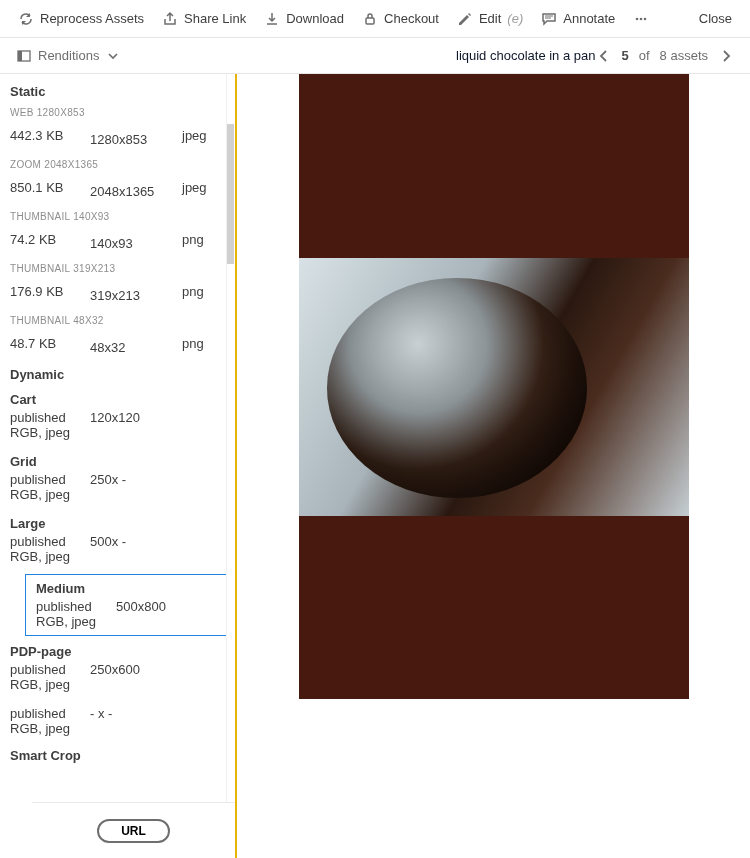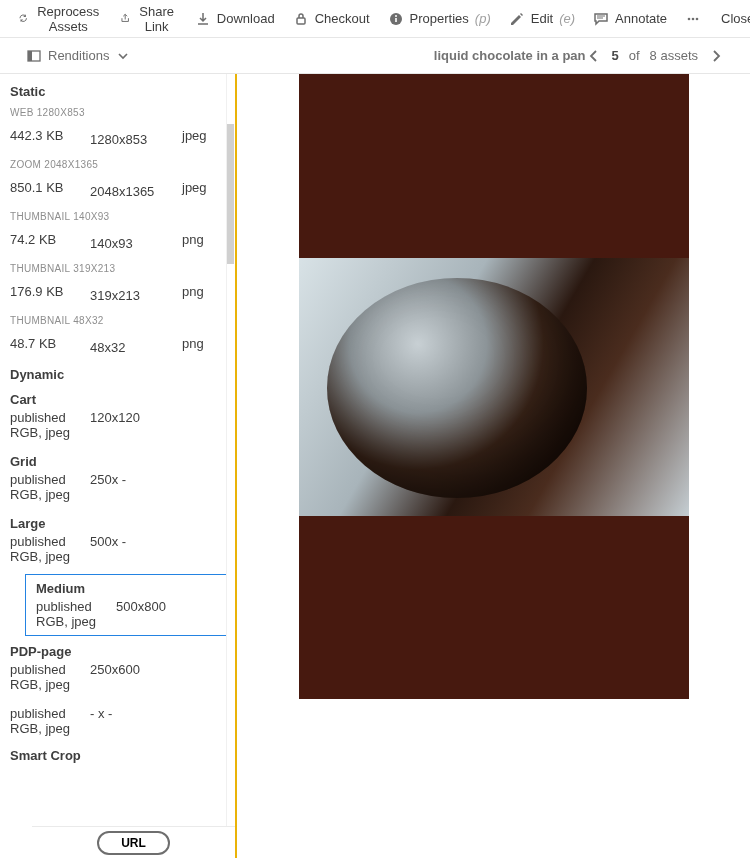--- a/index.html
+++ b/index.html
@@ -3,43 +3,43 @@
 <meta charset="utf-8">
 <style>
   * { box-sizing: border-box; margin: 0; padding: 0; }
   html, body { width: 750px; height: 858px; font-family: -apple-system, "Segoe UI", Arial, sans-serif; font-size: 13px; color: #3e3e3e; background: #fff; overflow: hidden; }
   .toolbar { display: flex; align-items: center; height: 38px; padding: 0 10px; border-bottom: 1px solid #e6e6e6; gap: 2px; }
   .toolbar .btn { display: flex; align-items: center; gap: 6px; padding: 4px 8px; cursor: pointer; color: #3e3e3e; text-align: center; }
   .toolbar .btn .sh { color: #a0a0a0; font-style: italic; }
   .toolbar .spacer { flex: 1; }
   .toolbar .close { padding: 4px 8px; cursor: pointer; }
   .icon { display: inline-flex; width: 16px; height: 16px; align-items: center; justify-content: center; }
-  .subbar { display: flex; align-items: center; height: 36px; border-bottom: 1px solid #e6e6e6; padding: 0 26px; }
+  .subbar { display: flex; align-items: center; height: 36px; border-bottom: 1px solid #e6e6e6; padding: 0 16px; }
   .renditions-toggle { display: flex; align-items: center; gap: 6px; cursor: pointer; color: #6e6e6e; }
   .subbar .spacer { flex: 1; }
-  .asset-title { font-weight: 700; color: #737373; }
+  .asset-title { font-weight: 400; color: #0f172a; }
   .pager { display: flex; align-items: center; gap: 10px; margin-left: auto; color: #6e6e6e; }
   .pager .num { font-weight: 600; color: #4a4a4a; }
   .content { display: flex; height: calc(858px - 38px - 36px); }
   .side { width: 237px; display: flex; flex-direction: column; border-right: 2px solid #eab308; position: relative; }
   .side-scroll { flex: 1; overflow: hidden; position: relative; }
   .side-inner { padding: 8px 0 0 0; }
   .section-h { font-weight: 700; padding: 2px 10px 6px 10px; }
   .static-item { padding: 2px 10px 10px 10px; }
   .static-label { font-size: 10px; color: #8e8e8e; letter-spacing: .3px; margin-bottom: 6px; }
   .static-row { display: flex; gap: 18px; align-items: center; }
   .static-row span:nth-child(1) { width: 62px; }
   .static-row span:nth-child(2) { width: 74px; margin-top: 8px; }
   .static-row span:nth-child(3) { width: 40px; }
   .dyn-item { padding: 4px 10px 6px 10px; margin-bottom: 4px; }
   .dyn-item .title { font-weight: 700; margin-bottom: 3px; }
   .dyn-item .row2 { display: flex; gap: 18px; }
   .dyn-item .row2 span:nth-child(1) { width: 62px; }
   .dyn-item.selected { border: 1px solid #2383e2; margin: 0 8px 4px 25px; padding: 6px 10px 6px 10px; }
-  .side-footer { height: 32px; border-top: 1px solid #eaeaea; display: flex; align-items: center; justify-content: center; margin-left: 32px; }
+  .side-footer { height: 56px; border-top: 1px solid #eaeaea; display: flex; align-items: center; justify-content: center; margin-left: 32px; }
   .url-btn { border: 2px solid #6e6e6e; border-radius: 14px; padding: 3px 22px; font-weight: 600; font-size: 12px; cursor: pointer; background: #fff; }
   .scroll-ind { position: absolute; right: 1px; top: 0; width: 8px; height: 100%; background: linear-gradient(#d0d0d0,#d0d0d0) no-repeat; background-size: 7px 140px; background-position: 0 50px; border-left: 1px solid #f0f0f0; }
   .preview { flex: 1; padding: 0; display: flex; align-items: flex-start; justify-content: center; background: #fff; }
   .img-box { margin-top: 0; width: 390px; height: 625px; background: #47190f; display: flex; align-items: center; justify-content: center; position: relative; }
   .photo { width: 390px; height: 258px; background: linear-gradient(120deg,#d8e2e6 0%, #a8b4ba 35%, #2a1810 55%, #4a2c1e 70%, #c5ced3 100%); position: relative; overflow: hidden; }
   .photo::before { content:""; position:absolute; left:28px; top:20px; width:260px; height:220px; border-radius:50%; background: radial-gradient(circle at 35% 30%, #c8d0d4 0%, #8c9498 30%, #3a2418 55%, #1e0f08 80%); box-shadow: inset -20px -30px 60px rgba(0,0,0,.45); }
   svg { display:block; }
 </style>
 </head>
 <body>
@@ -75,31 +75,20 @@
         <svg viewBox="0 0 16 16">
           <rect x="4" y="7" width="8" height="6" rx="1" fill="none" stroke="#6e6e6e" stroke-width="1.5"></rect>
           <path fill="none" stroke="#6e6e6e" stroke-width="1.5" d="M6 7V5a2 2 0 0 1 4 0v2"></path>
         </svg>
       </span>
     <span>Checkout</span>
   </div>
   <div class="btn">
     <span class="icon">
         <svg viewBox="0 0 16 16">
-          <circle cx="8" cy="8" r="6" fill="#6e6e6e"></circle>
-          <rect x="7.2" y="7" width="1.6" height="4" fill="#fff"></rect>
-          <circle cx="8" cy="5" r="1" fill="#fff"></circle>
-        </svg>
-      </span>
-    <span>Properties</span>
-    <span class="sh">(p)</span>
-  </div>
-  <div class="btn">
-    <span class="icon">
-        <svg viewBox="0 0 16 16">
           <path fill="#6e6e6e" d="M2 12l8-8 2 2-8 8H2v-2zM11 3l1-1 2 2-1 1-2-2z"></path>
         </svg>
       </span>
     <span>Edit</span>
     <span class="sh">(e)</span>
   </div>
   <div class="btn">
     <span class="icon">
         <svg viewBox="0 0 16 16">
           <path fill="none" stroke="#6e6e6e" stroke-width="1.5" d="M2 3h12v7H6l-3 3V10H2z"></path>

